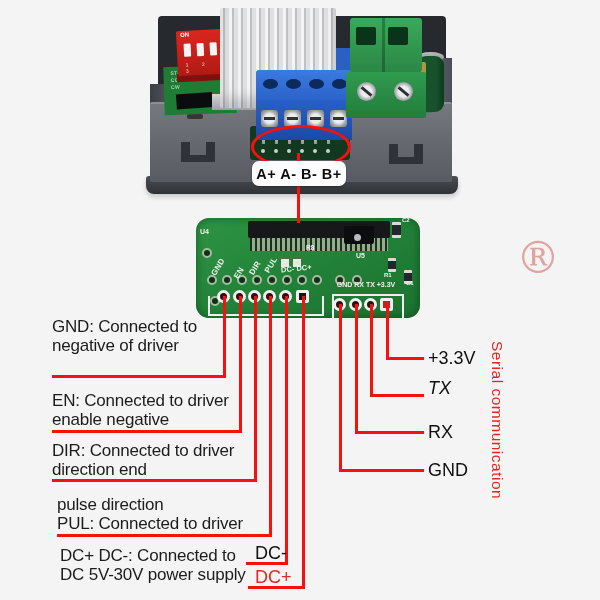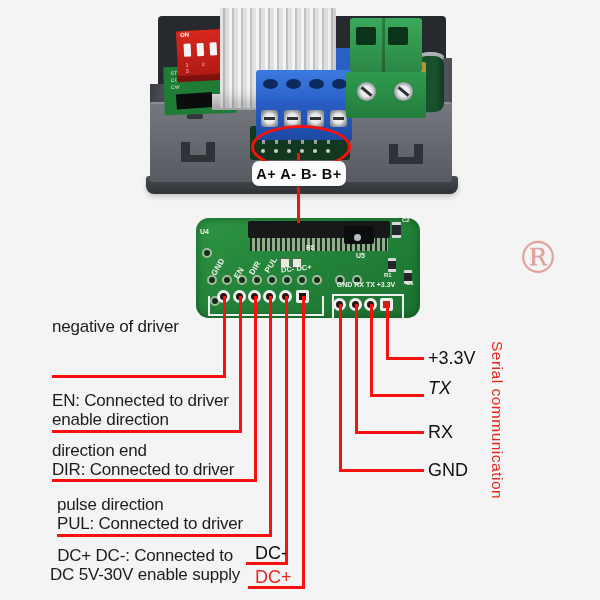--- a/index.html
+++ b/index.html
@@ -227,37 +227,38 @@
   <div class="hline" style="left:52px;top:479px;width:205px;"></div>
   <div class="hline" style="left:57px;top:534px;width:215px;"></div>
   <div class="hline" style="left:246px;top:562px;width:42px;"></div>
   <div class="hline" style="left:248px;top:586px;width:57px;"></div>
   <div class="hline" style="left:339px;top:469px;width:85px;"></div>
   <div class="hline" style="left:355px;top:431px;width:69px;"></div>
   <div class="hline" style="left:370px;top:394px;width:54px;"></div>
   <div class="hline" style="left:386px;top:357px;width:38px;"></div>
 
   <div class="ann" style="left:52px;top:317px;">
+    <div>GND: Connected to</div>
     <div>negative of driver</div>
   </div>
   <div class="ann" style="left:52px;top:391px;">
     <div>EN: Connected to driver</div>
-    <div>enable direction</div>
+    <div>enable negative</div>
   </div>
   <div class="ann" style="left:52px;top:441px;">
+    <div>DIR: Connected to driver</div>
     <div>direction end</div>
-    <div>DIR: Connected to driver</div>
   </div>
   <div class="ann" style="left:57px;top:495px;">
     <div>pulse direction</div>
     <div>PUL: Connected to driver</div>
   </div>
-  <div class="ann" style="left:50px;top:546px;text-align:center;">
+  <div class="ann" style="left:60px;top:546px;">
     <div>DC+ DC-: Connected to</div>
-    <div>DC 5V-30V enable supply</div>
+    <div>DC 5V-30V power supply</div>
   </div>
 
   <div class="rlabel" style="left:255px;top:543px;">DC-</div>
   <div class="rlabel" style="left:255px;top:567px;color:#e8251f;">DC+</div>
 
   <div class="rlabel" style="left:428px;top:348px;">+3.3V</div>
   <div class="rlabel" style="left:428px;top:378px;font-style:italic;">TX</div>
   <div class="rlabel" style="left:428px;top:422px;">RX</div>
   <div class="rlabel" style="left:428px;top:460px;">GND</div>
 

